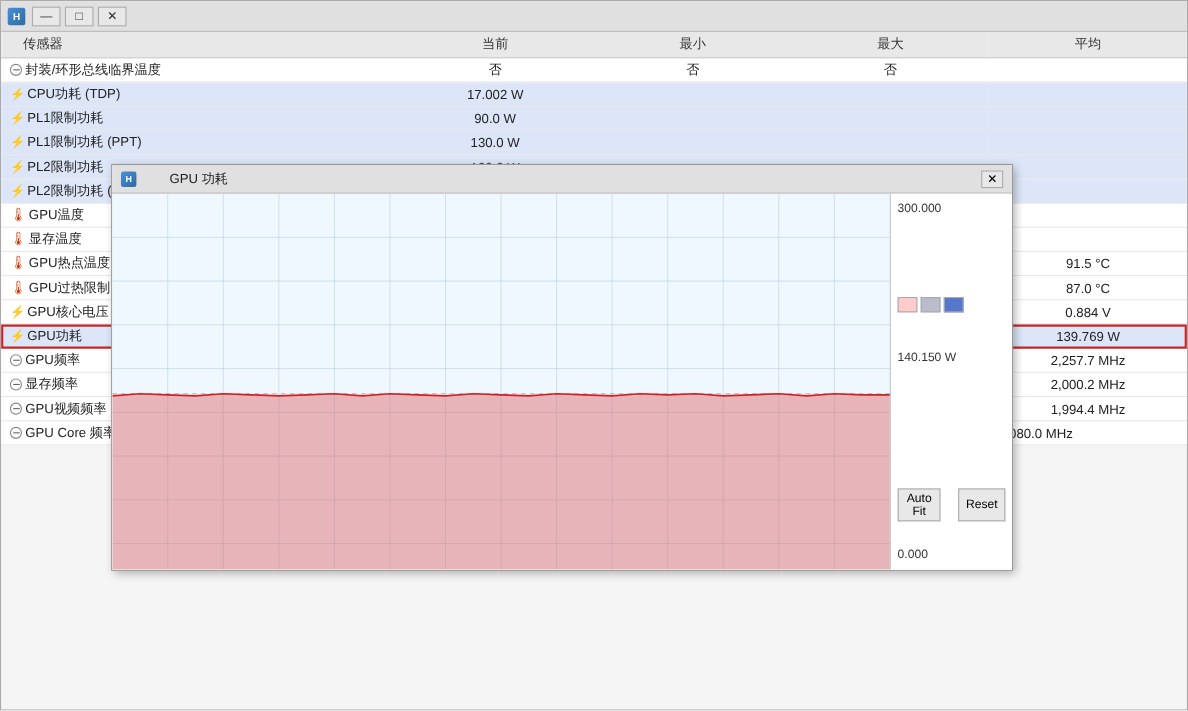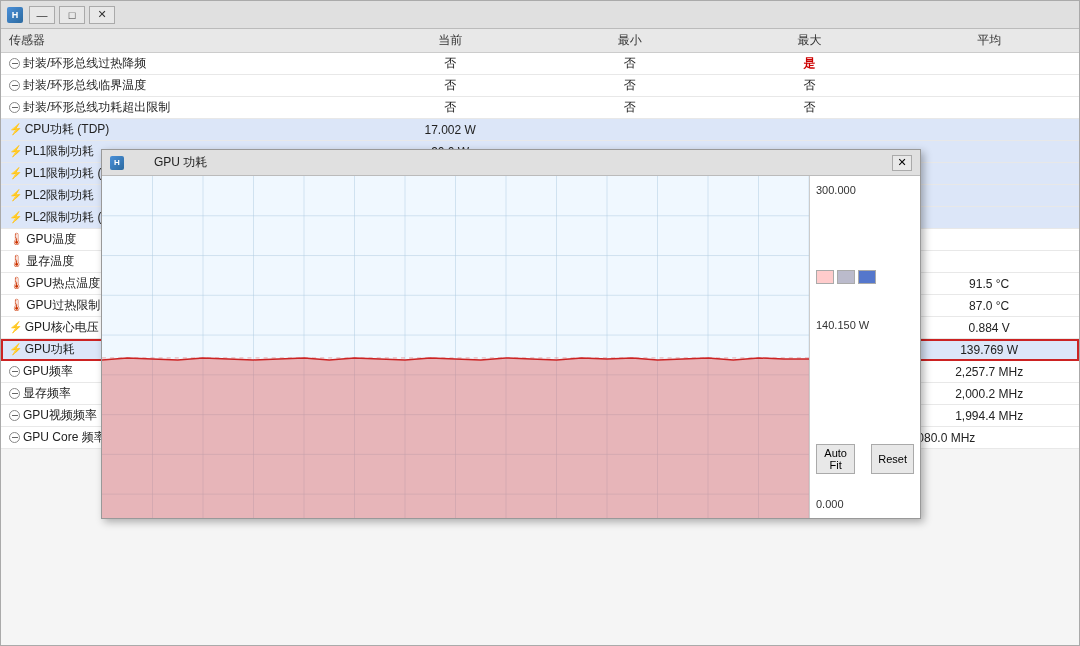--- a/index.html
+++ b/index.html
@@ -69,21 +69,21 @@
     }
 
     .sensor-table {
       width: 100%;
       border-collapse: collapse;
       background: white;
     }
     .sensor-table th {
       background: #e8e8e8;
       border-bottom: 1px solid #ccc;
-      padding: 3px 8px;
+      padding: 3px 20px;
       text-align: left;
       font-weight: normal;
       color: #333;
       font-size: 12px;
     }
     .sensor-table th.right { text-align: center; }
     .sensor-table td {
       padding: 2px 8px;
       border-bottom: 1px solid #e8e8e8;
       font-size: 12px;
@@ -224,36 +224,22 @@
       <thead>
         <tr>
           <th style="width:320px;">传感器</th>
           <th class="right" style="width:160px;">当前</th>
           <th class="right" style="width:160px;">最小</th>
           <th class="right" style="width:160px;">最大</th>
           <th class="right" style="width:160px;">平均</th>
         </tr>
       </thead>
       <tbody id="sensor-tbody">
-      <tr>
-            <td><span style="display:inline-block;width:11px;height:11px;border:1px solid #888;border-radius:50%;position:relative;vertical-align:middle;margin-right:3px;"><span style="display:block;width:6px;height:1px;background:#666;position:absolute;top:4px;left:2px;"></span></span>封装/环形总线过热降频</td>
-            <td style="text-align: center;">否</td>
-            <td style="text-align: center;">否</td>
-            <td style="text-align: center;"><span style="color:#cc0000;font-weight:bold;">是</span></td>
-            <td style="text-align: center;"></td>
-          </tr>
           <tr>
             <td><span style="display:inline-block;width:11px;height:11px;border:1px solid #888;border-radius:50%;position:relative;vertical-align:middle;margin-right:3px;"><span style="display:block;width:6px;height:1px;background:#666;position:absolute;top:4px;left:2px;"></span></span>封装/环形总线临界温度</td>
-            <td style="text-align: center;">否</td>
-            <td style="text-align: center;">否</td>
-            <td style="text-align: center;">否</td>
-            <td style="text-align: center;"></td>
-          </tr>
-          <tr>
-            <td><span style="display:inline-block;width:11px;height:11px;border:1px solid #888;border-radius:50%;position:relative;vertical-align:middle;margin-right:3px;"><span style="display:block;width:6px;height:1px;background:#666;position:absolute;top:4px;left:2px;"></span></span>封装/环形总线功耗超出限制</td>
             <td style="text-align: center;">否</td>
             <td style="text-align: center;">否</td>
             <td style="text-align: center;">否</td>
             <td style="text-align: center;"></td>
           </tr>
           <tr style="background: rgb(220, 230, 248);">
             <td><span style="color:#e8a000;margin-right:2px;font-size:11px;">⚡</span>CPU功耗 (TDP)</td>
             <td style="text-align: center;">17.002 W</td>
             <td style="text-align: center;"></td>
             <td style="text-align: center;"></td>

